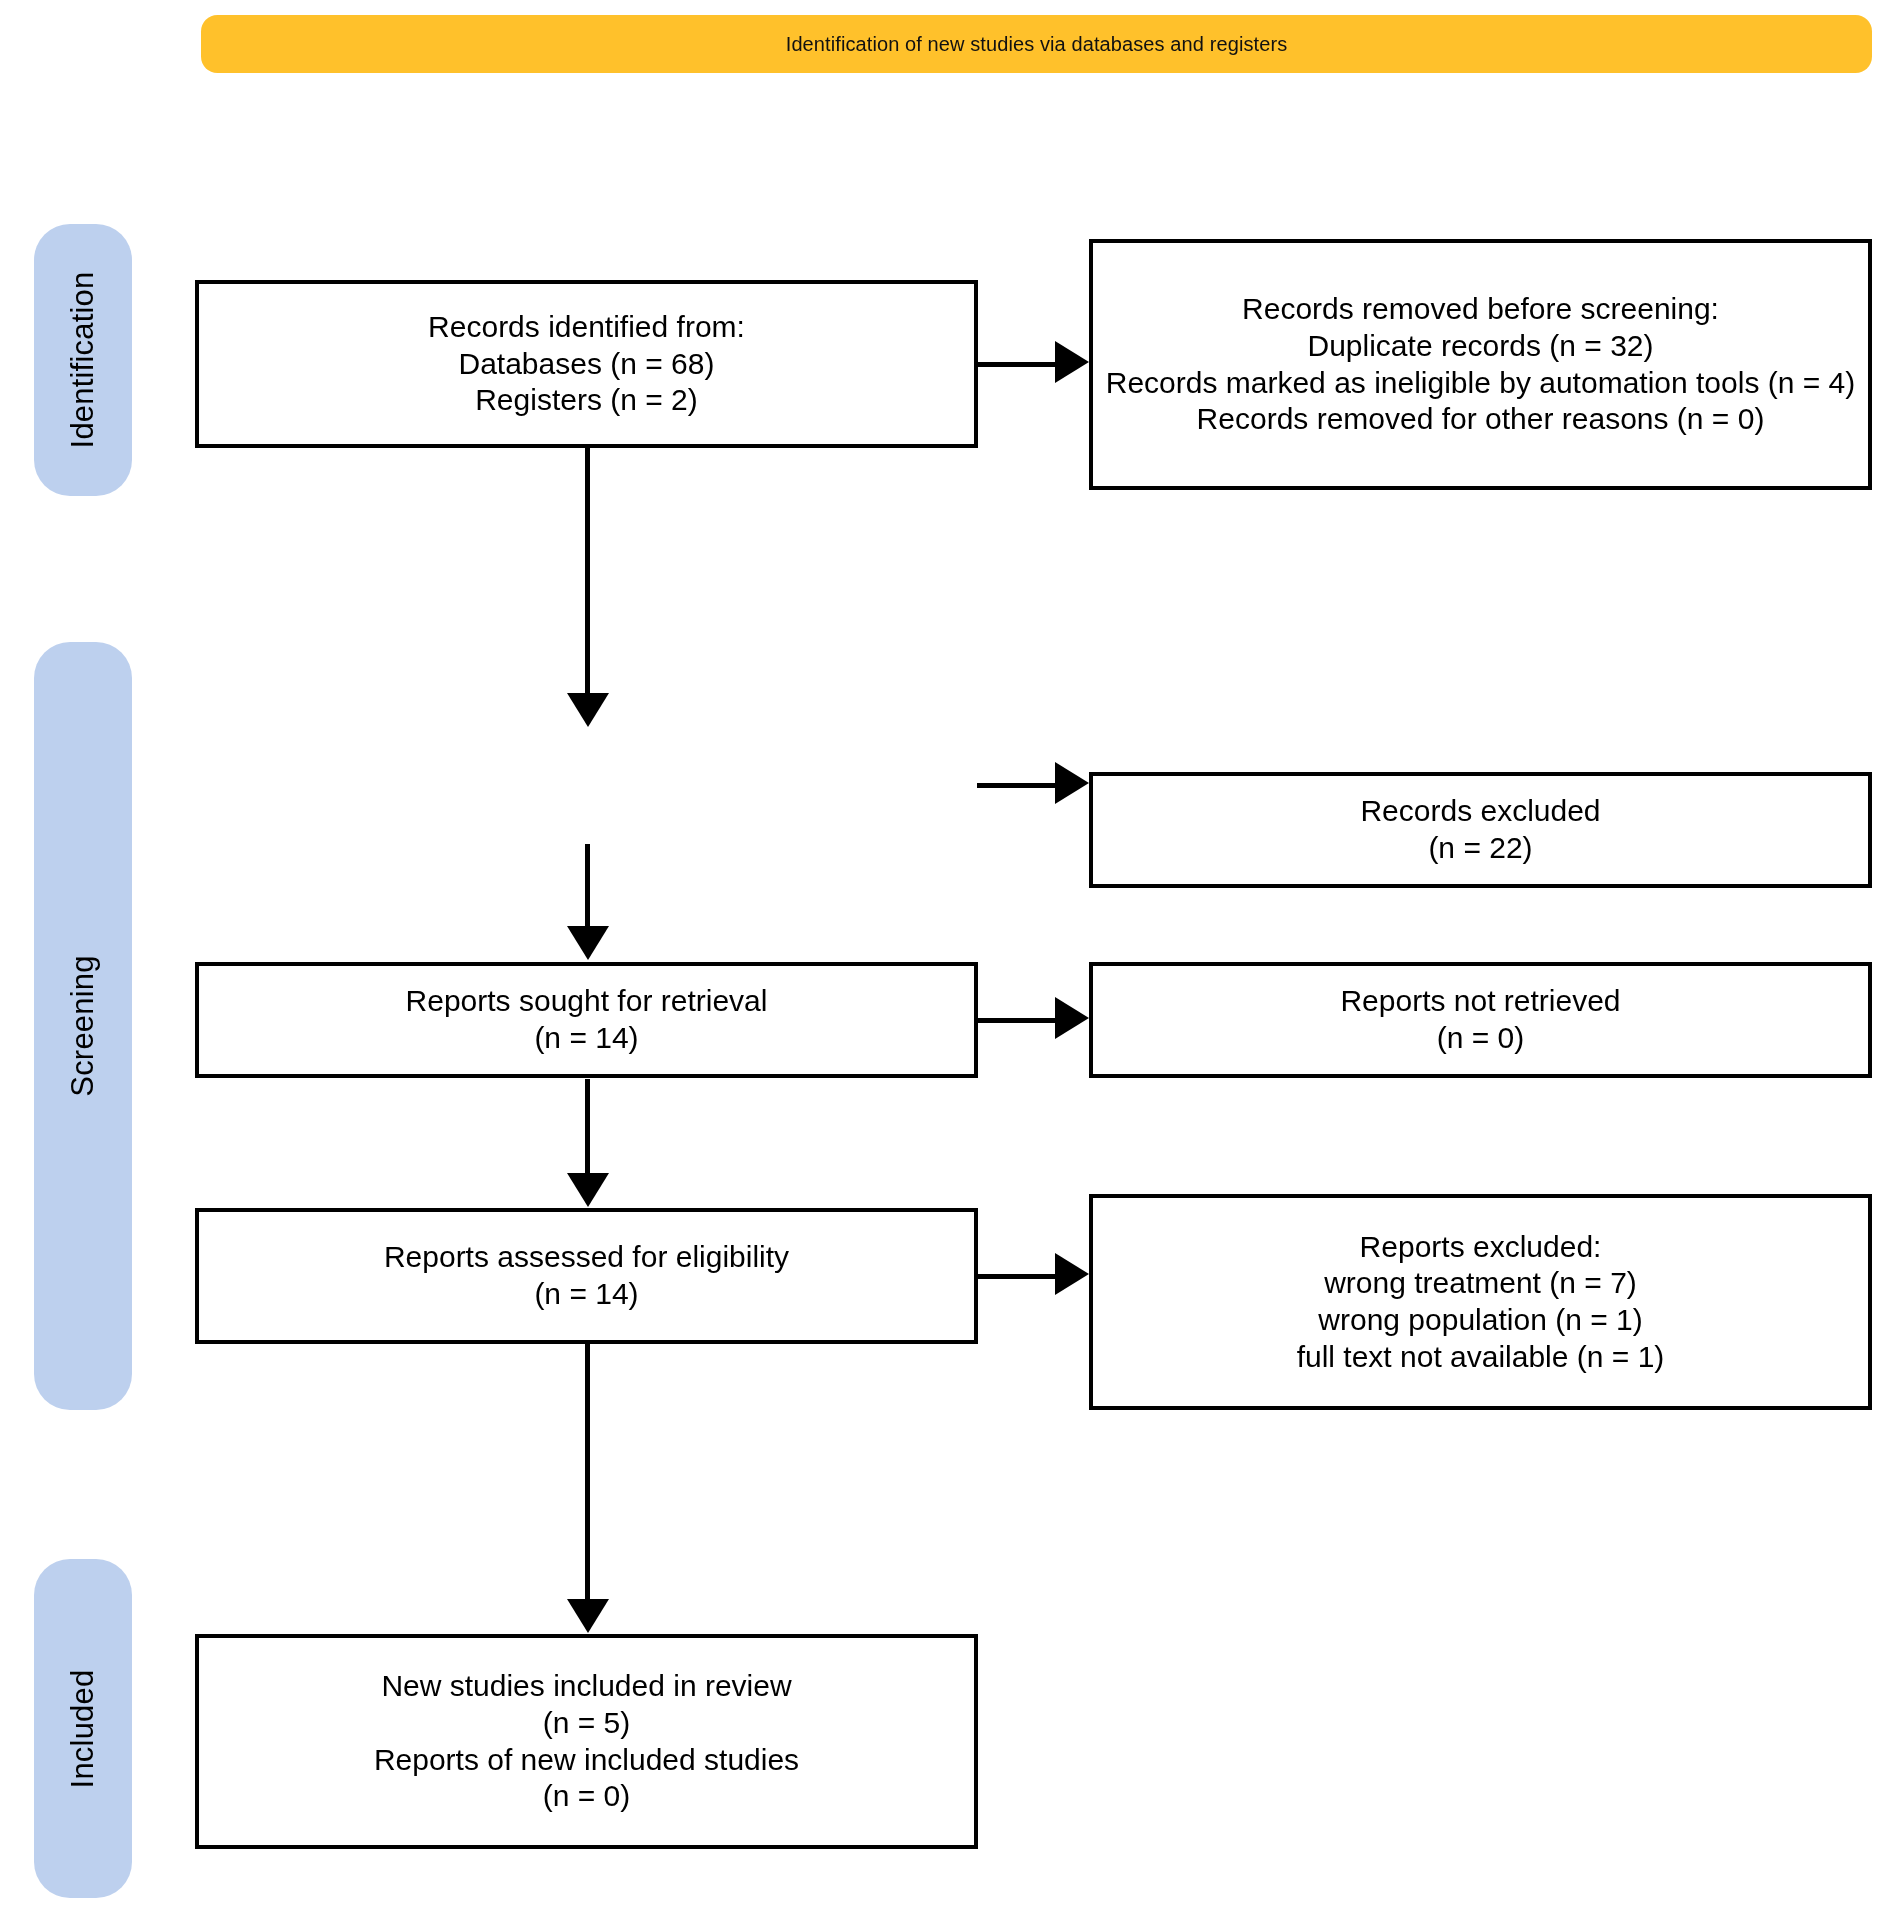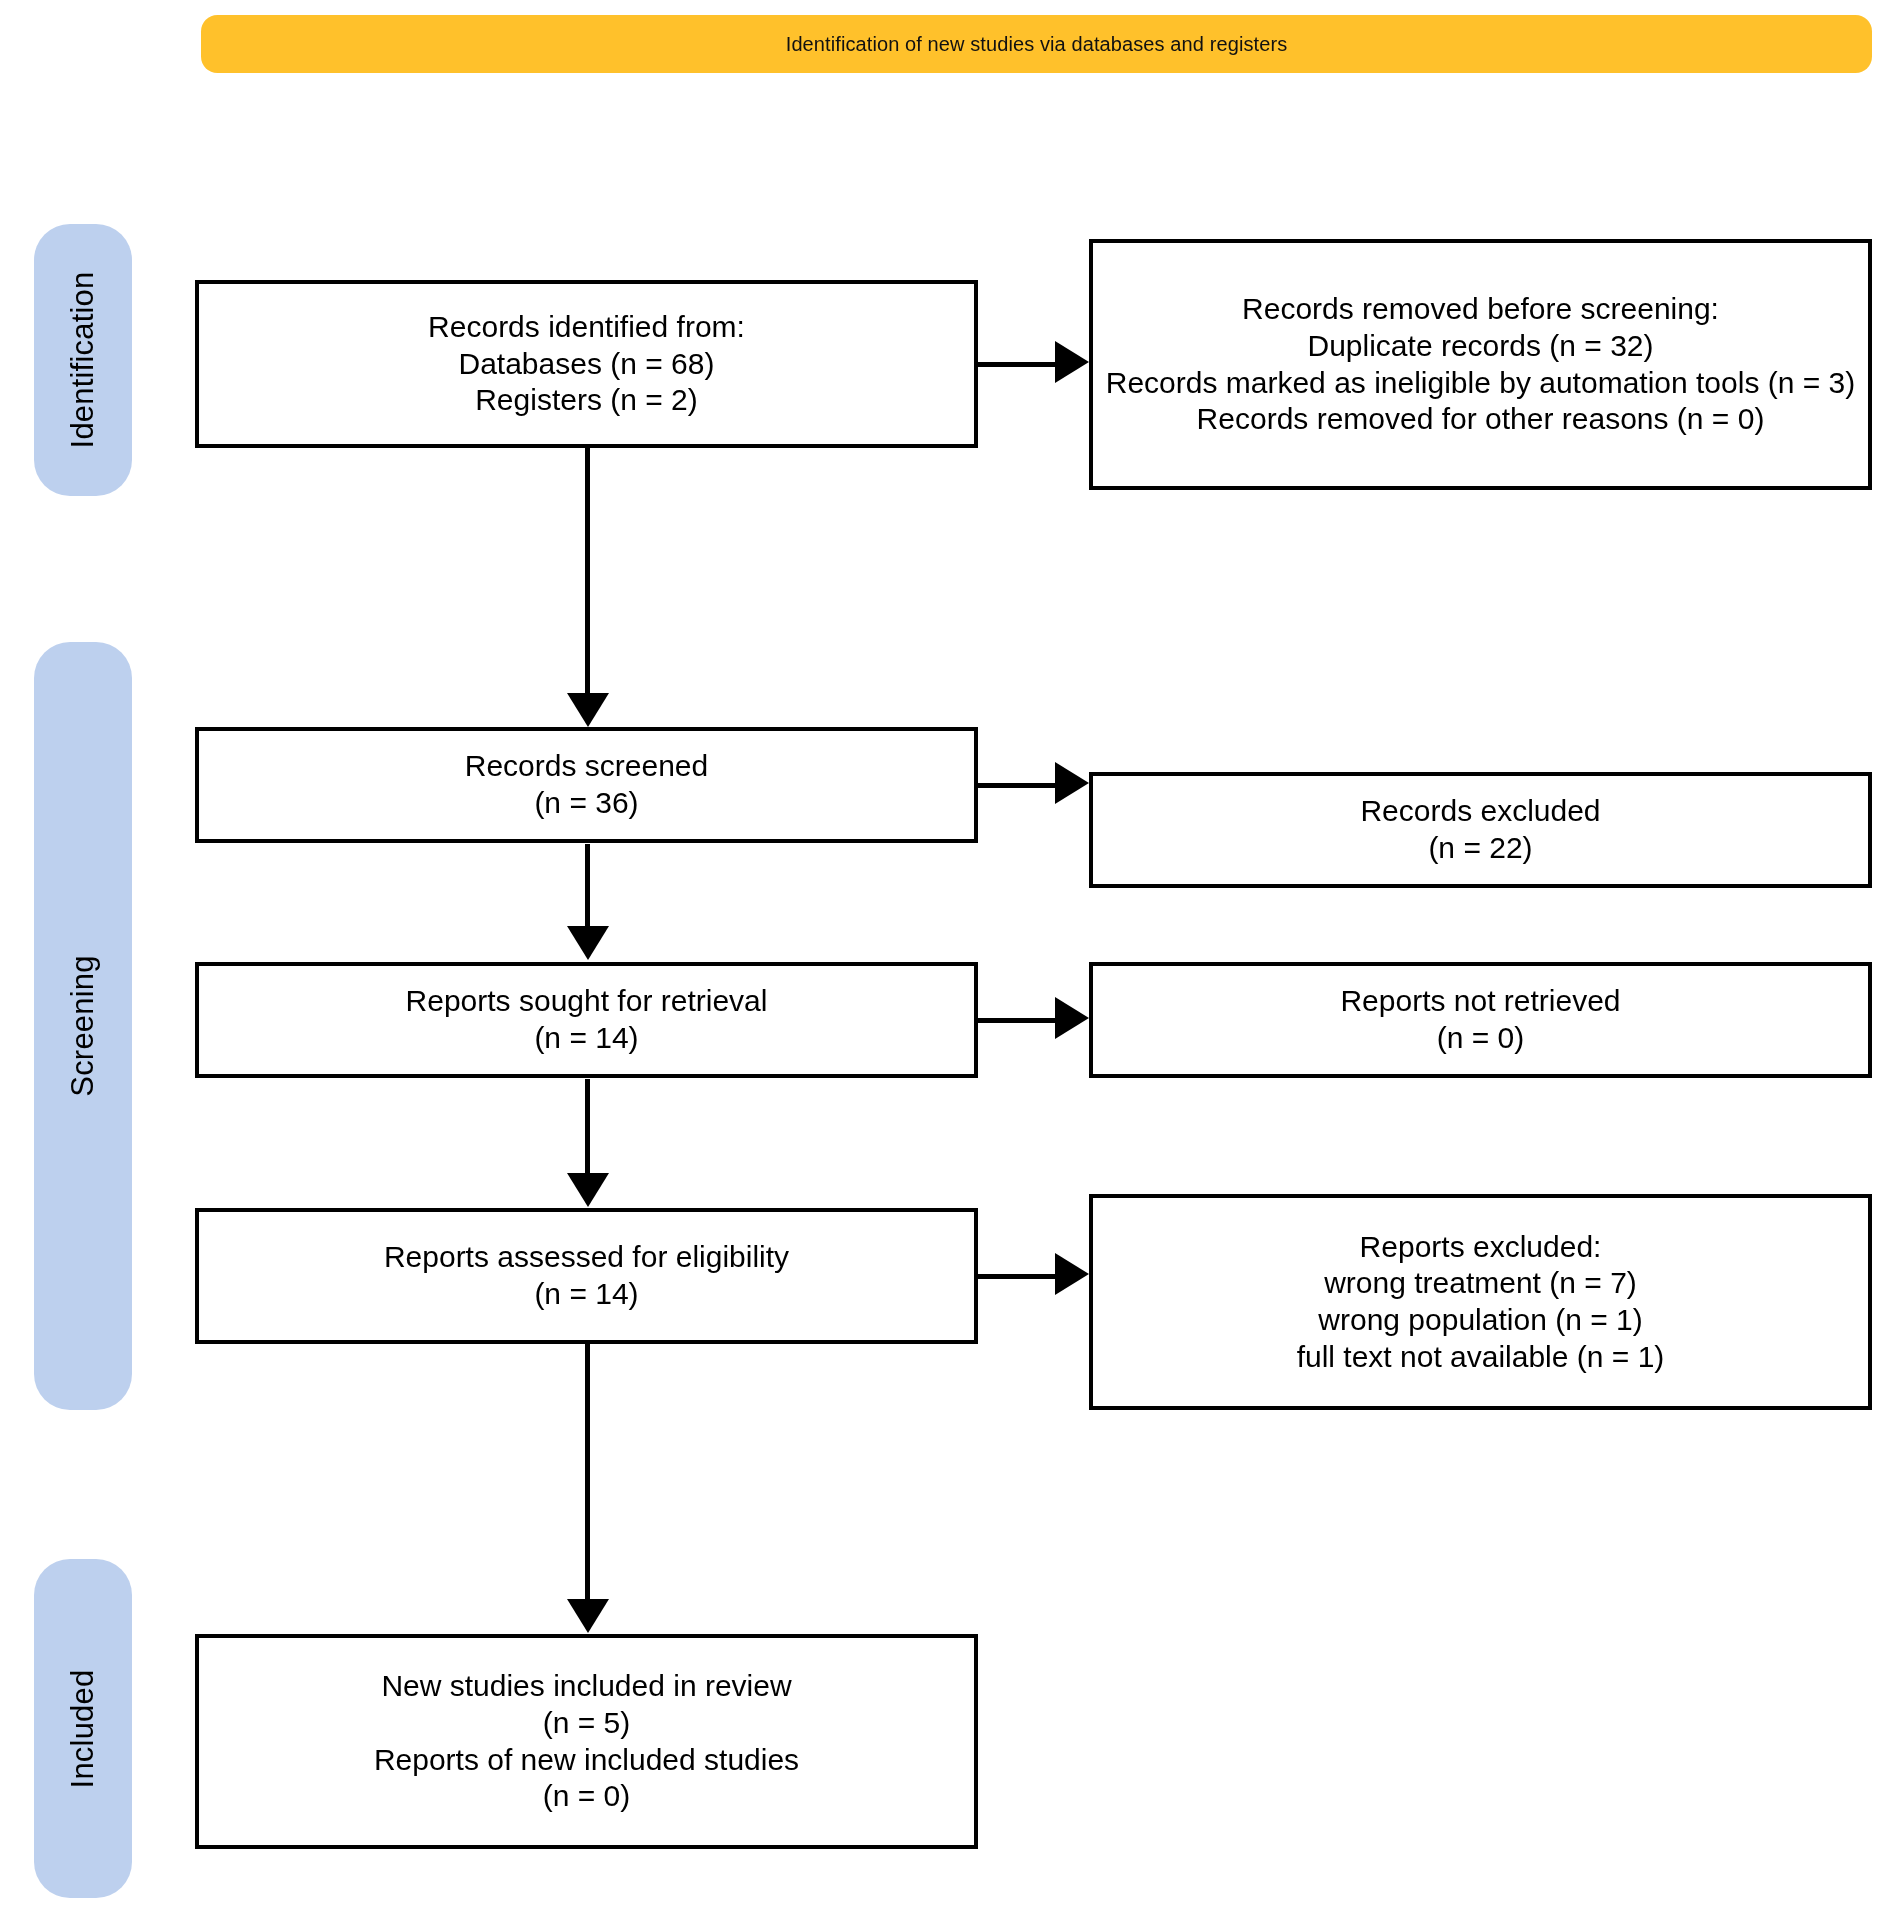--- a/index.html
+++ b/index.html
@@ -163,28 +163,24 @@
 
   <div class="pbox" id="box-identified">
     <div class="line">Records identified from:</div>
     <div class="line">Databases (n = 68)</div>
     <div class="line">Registers (n = 2)</div>
   </div>
 
   <div class="pbox wrapline" id="box-removed">
     <div class="line">Records removed before screening:</div>
     <div class="line">Duplicate records (n = 32)</div>
-    <div class="line">Records marked as ineligible by automation tools (n = 3)</div>
+    <div class="line">Records marked as ineligible by automation tools (n = 4)</div>
     <div class="line">Records removed for other reasons (n = 0)</div>
   </div>
 
-  <div class="pbox" id="box-screened">
-    <div class="line">Records screened</div>
-    <div class="line">(n = 36)</div>
-  </div>
 
   <div class="pbox" id="box-records-excluded">
     <div class="line">Records excluded</div>
     <div class="line">(n = 22)</div>
   </div>
 
   <div class="pbox" id="box-sought">
     <div class="line">Reports sought for retrieval</div>
     <div class="line">(n = 14)</div>
   </div>

